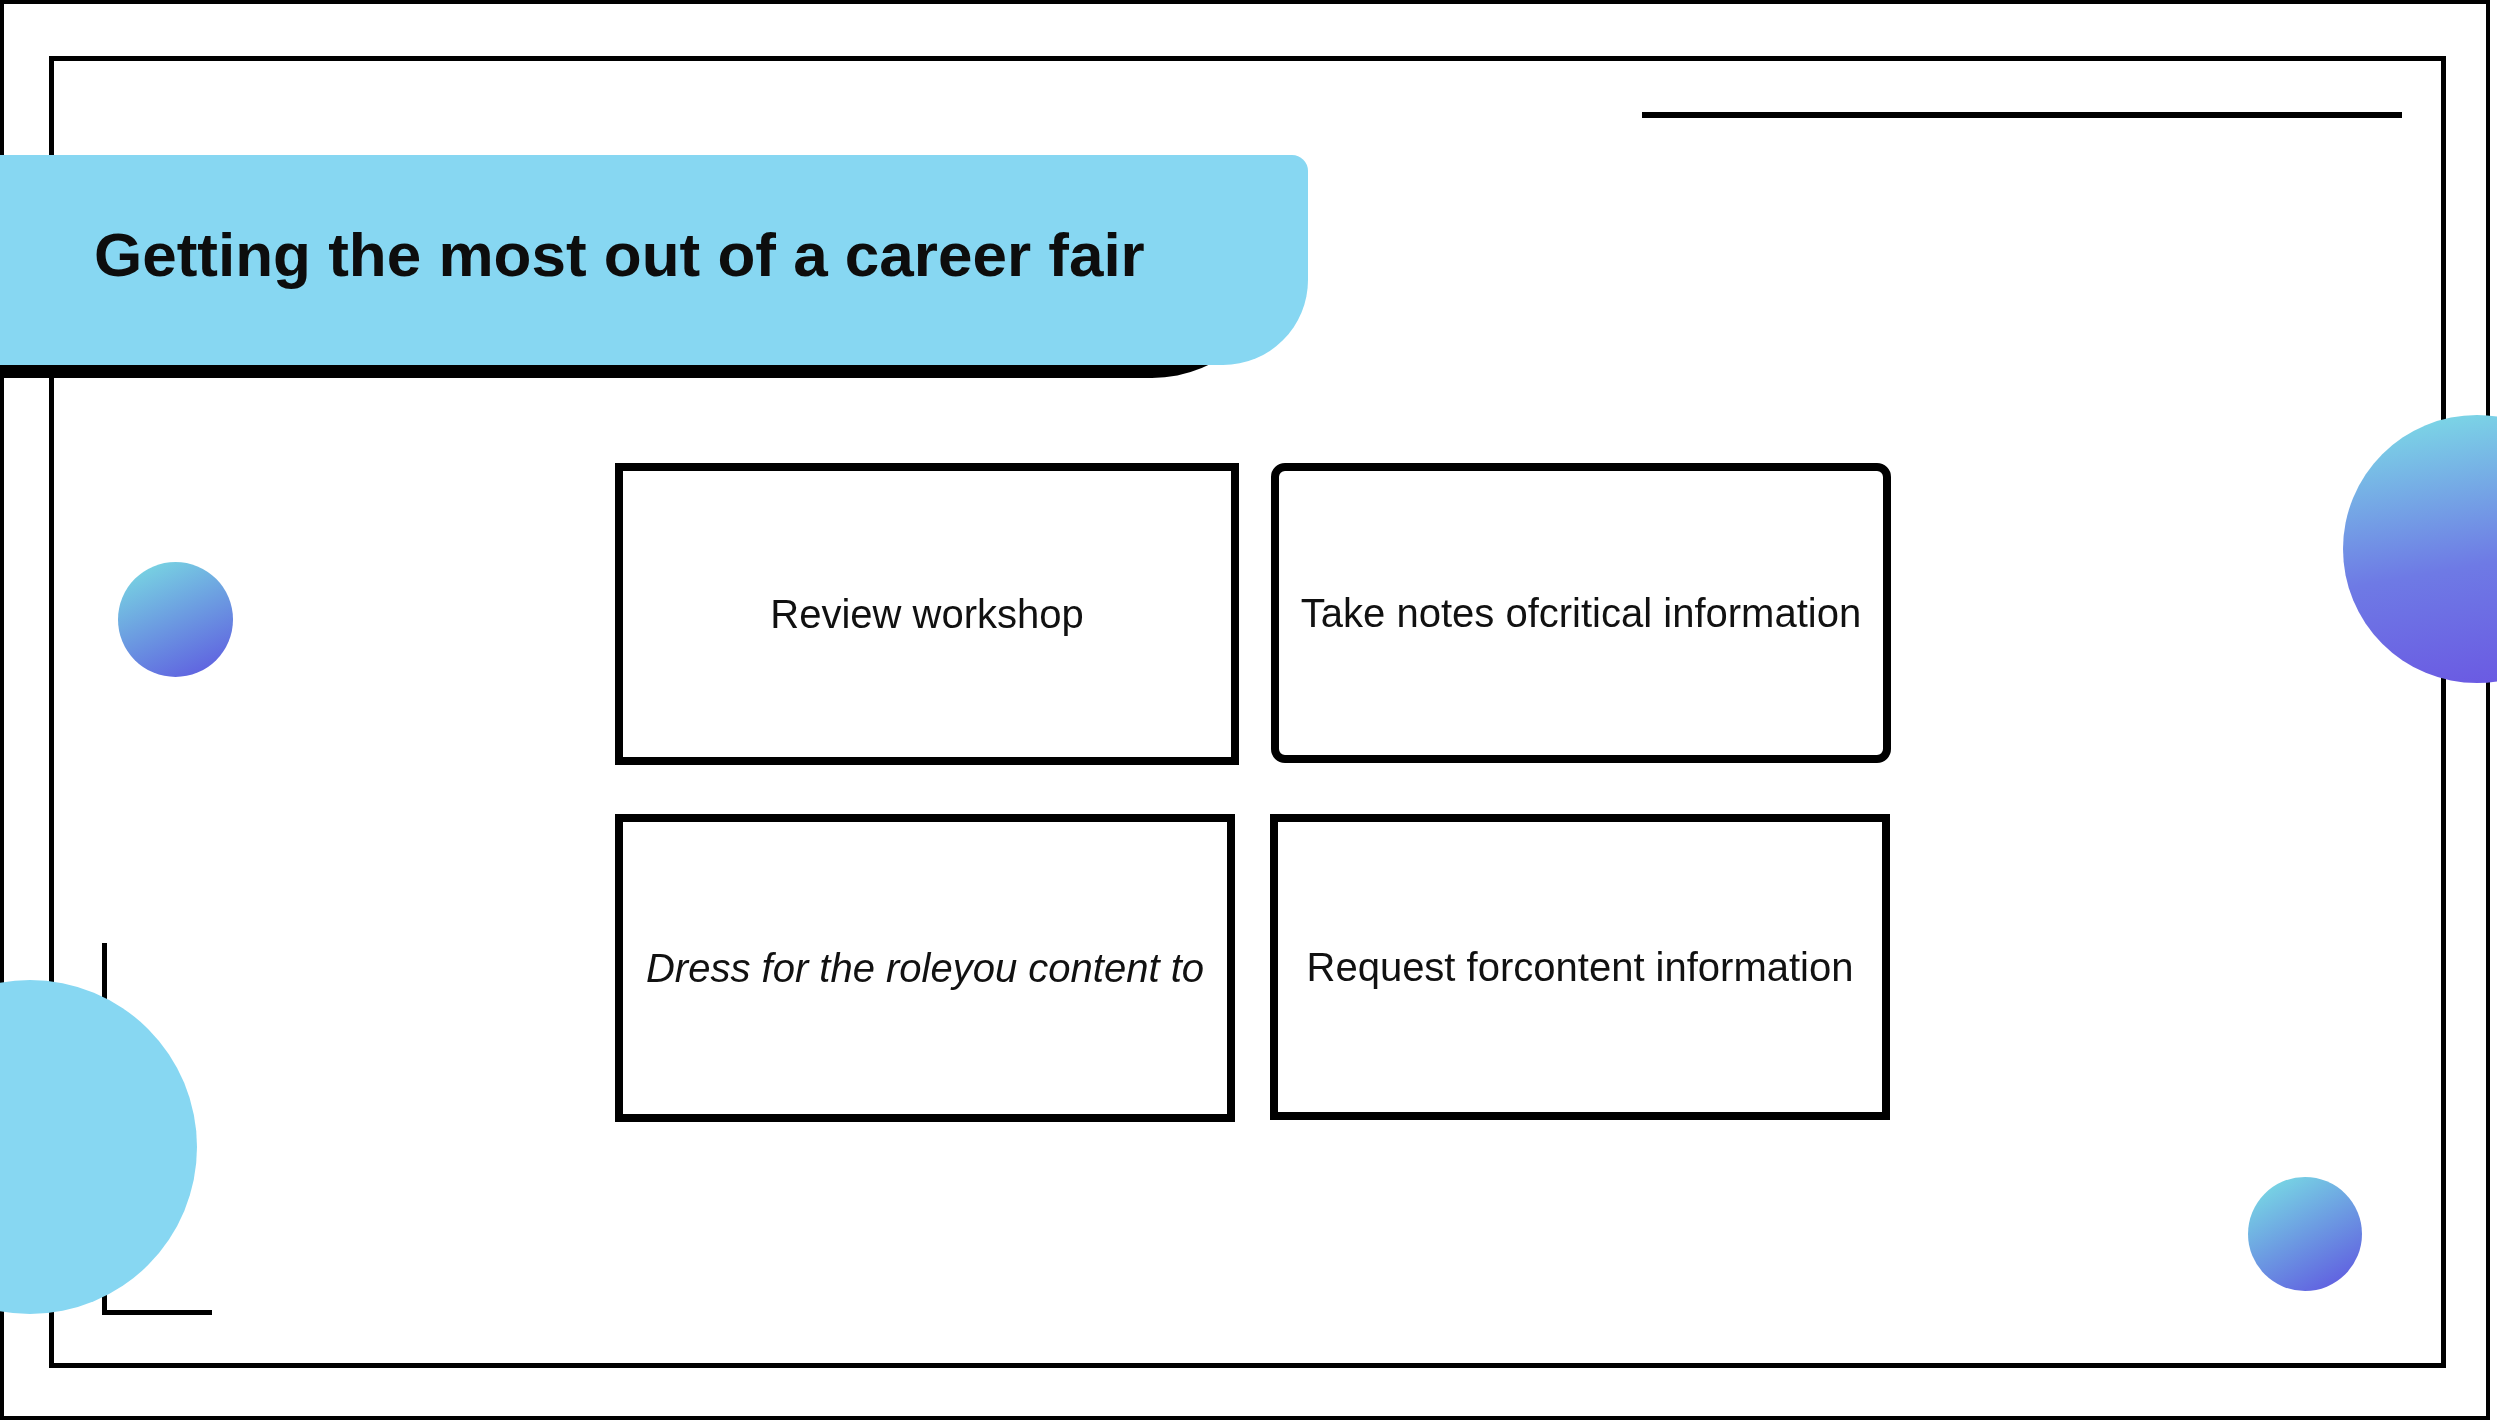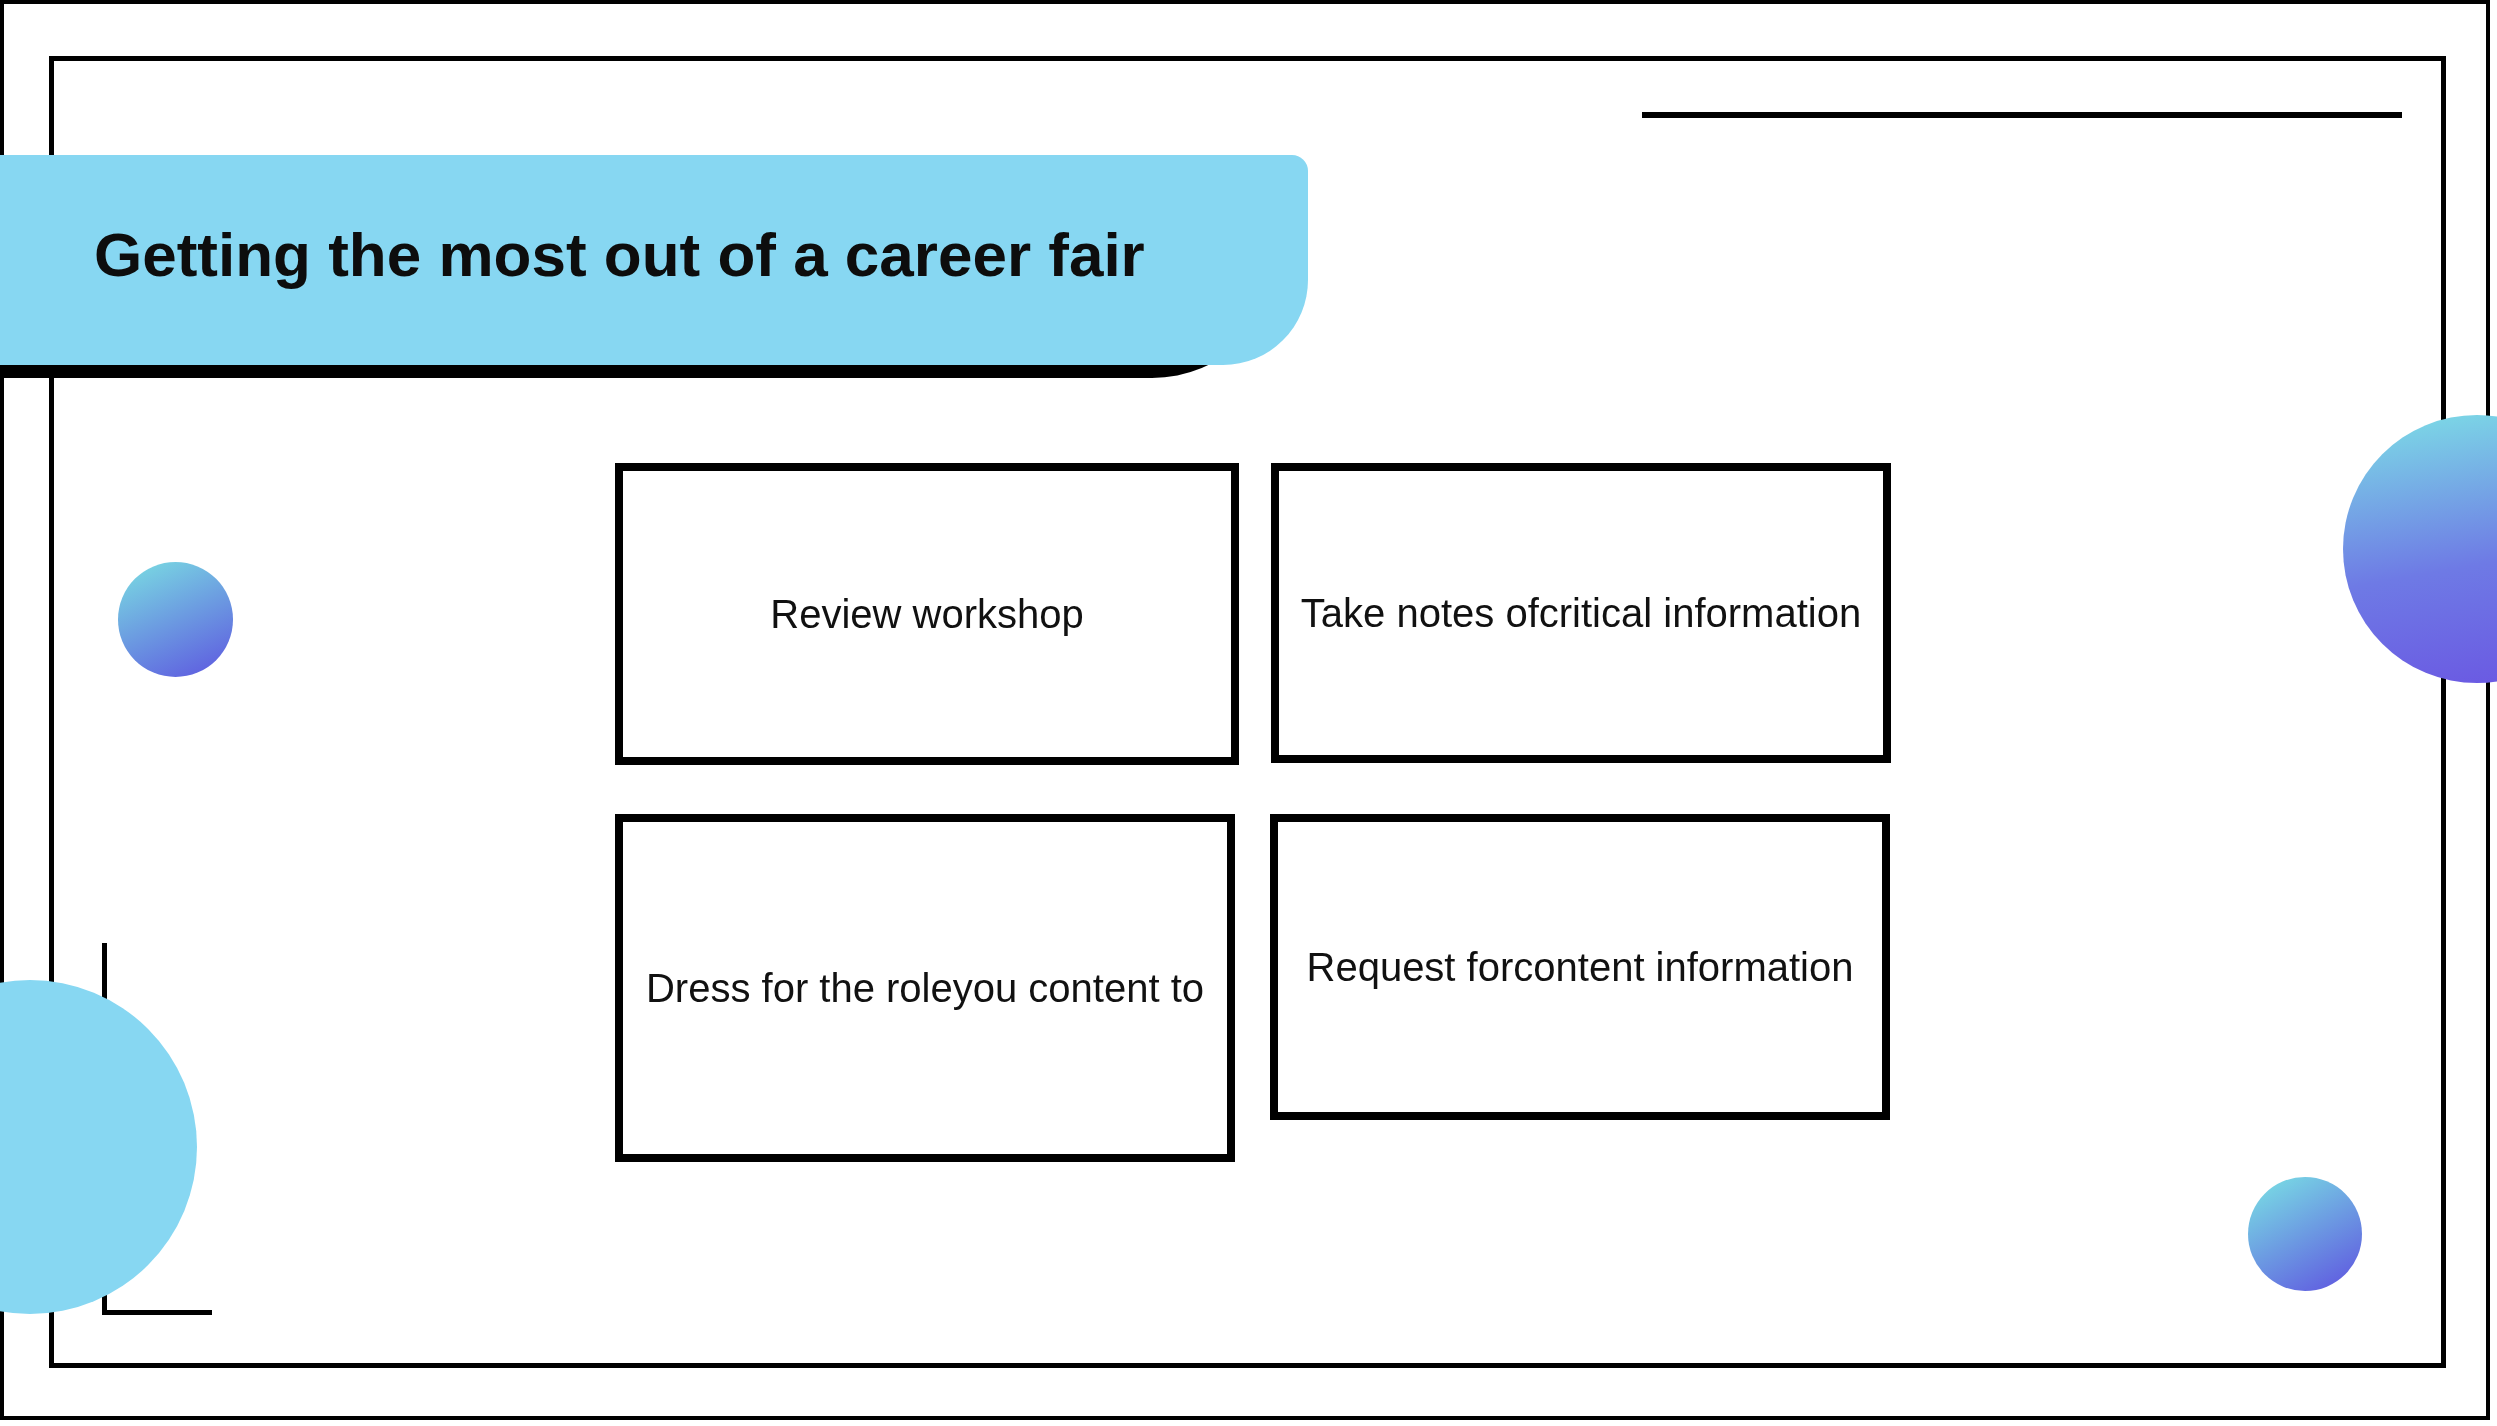--- a/index.html
+++ b/index.html
@@ -77,22 +77,22 @@
     background: #fff;
     display: flex;
     align-items: center;
     justify-content: center;
     text-align: center;
     font-size: 40px;
     line-height: 53px;
     color: #111;
   }
   .card-1 { left: 615px;  top: 463px; width: 624px; height: 302px; }
-  .card-2 { left: 1271px; top: 463px; width: 620px; height: 300px; }
-  .card-3 { left: 615px;  top: 814px; width: 620px; height: 348px; }
+  .card-2 { left: 1271px; top: 463px; width: 620px; height: 300px; border-radius: 14px; }
+  .card-3 { left: 615px;  top: 814px; width: 620px; height: 308px; font-style: italic; }
   .card-4 { left: 1270px; top: 814px; width: 620px; height: 306px; }
 
   
   .circle { position: absolute; border-radius: 50%; }
   .circle-left {
     left: 118px; top: 562px;
     width: 115px; height: 115px;
     background: linear-gradient(155deg, #79d9e2 5%, #5e5ce0 95%);
   }
   .circle-right {

